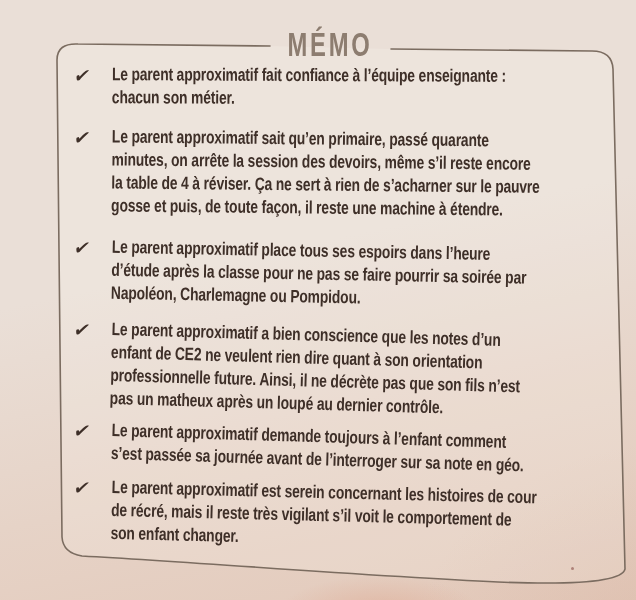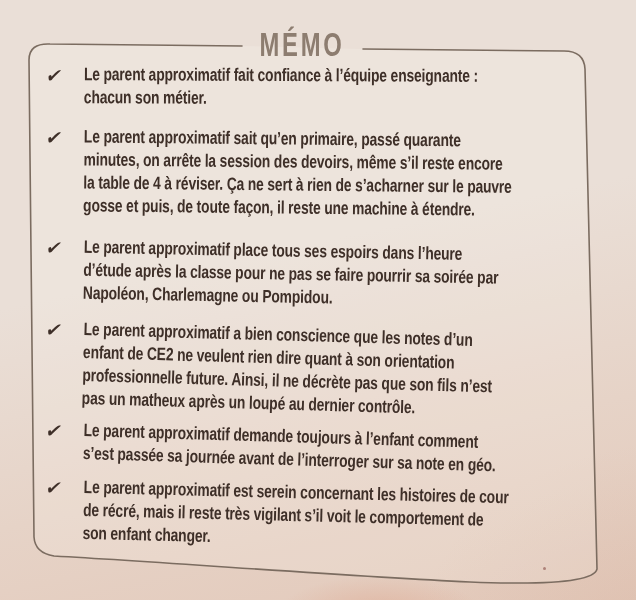--- a/index.html
+++ b/index.html
@@ -15,20 +15,21 @@
     
     background:
       radial-gradient(140px 50px at 380px 612px, rgba(219,157,131,0.45), rgba(219,157,131,0) 72%),
       radial-gradient(420px 320px at 108% 108%, rgba(203,158,137,0.22), rgba(203,158,137,0) 65%),
       linear-gradient(168deg, var(--paper) 0%, var(--paper) 42%, var(--paper_mid) 72%, var(--paper_bottom) 100%);
   }
 
   .page {
     position: absolute;
     inset: 0;
+    margin-left: 28px;
   }
 
   
   .frame-svg {
     position: absolute;
     left: 0;
     top: 0;
     width: 636px;
     height: 600px;
   }

